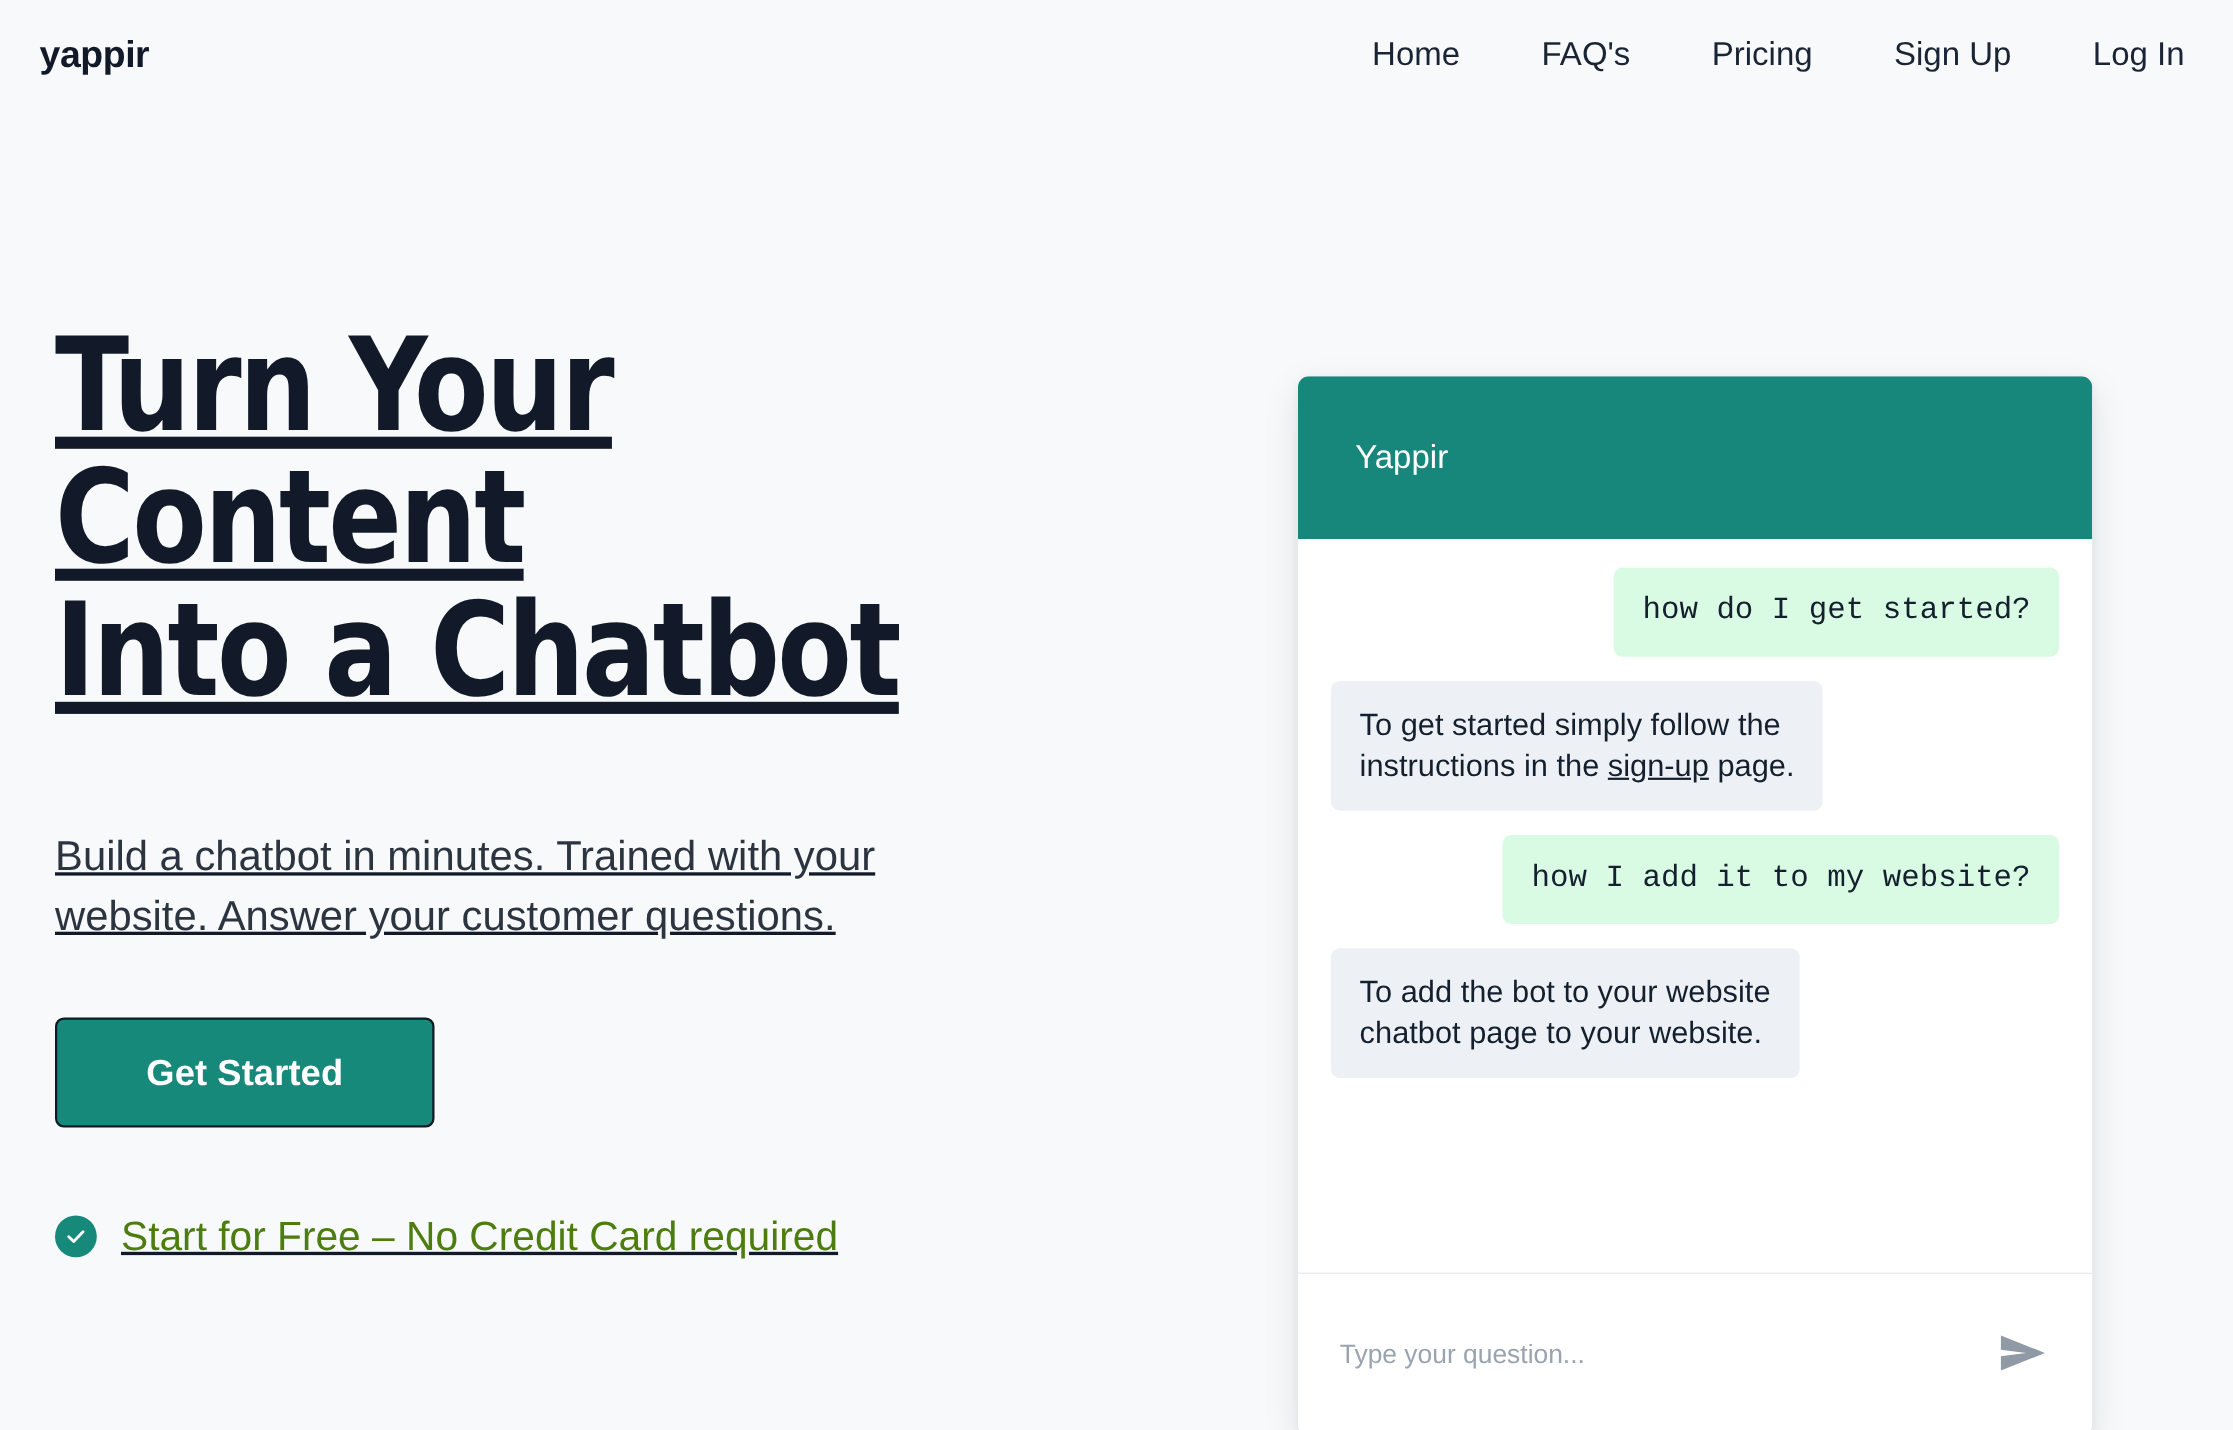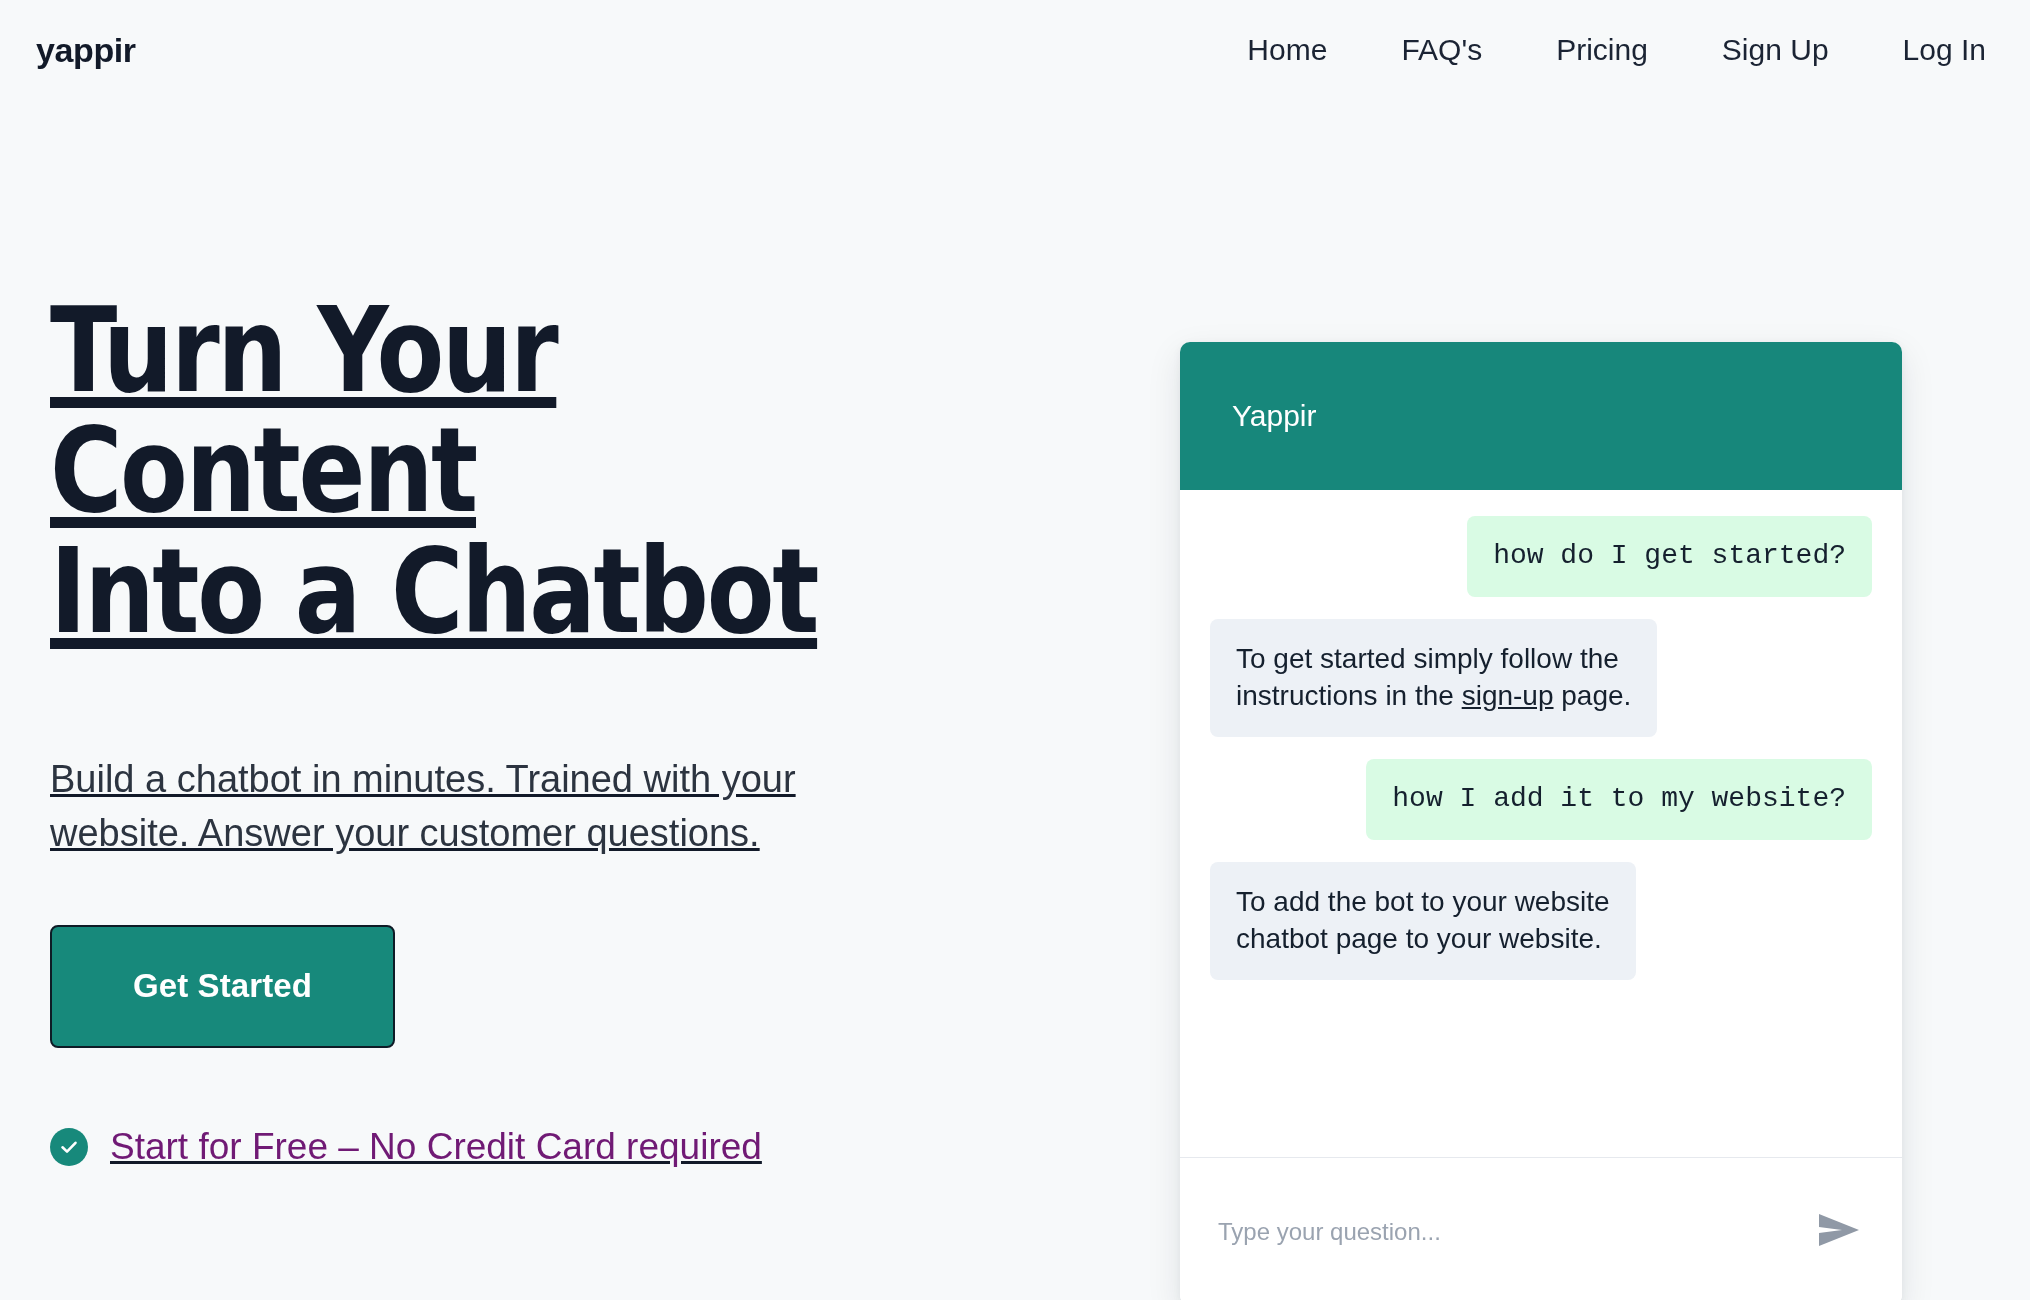--- a/index.html
+++ b/index.html
@@ -88,21 +88,21 @@
   }
 
   .hero-sub .line { display: block; white-space: nowrap; }
 
   .cta {
     margin-top: 64px;
     display: inline-flex;
     align-items: center;
     justify-content: center;
     width: 345px;
-    height: 123px;
+    height: 100px;
     background: #17897b;
     border: 2px solid #0e1b26;
     border-radius: 8px;
     color: #ffffff;
     font-size: 33px;
     font-weight: 700;
     cursor: pointer;
     letter-spacing: 0.1px;
   }
 
@@ -121,21 +121,21 @@
     display: inline-flex;
     align-items: center;
     justify-content: center;
     flex: 0 0 auto;
   }
 
   .check-badge svg { display: block; }
 
   .assurance-text {
     font-size: 37px;
-    color: #701a75;
+    color: #4d7c0f;
     white-space: nowrap;
   }
 
   
   .widget-col {
     margin-left: auto;
     padding-top: 242px;
     padding-right: 88px;
   }
 

